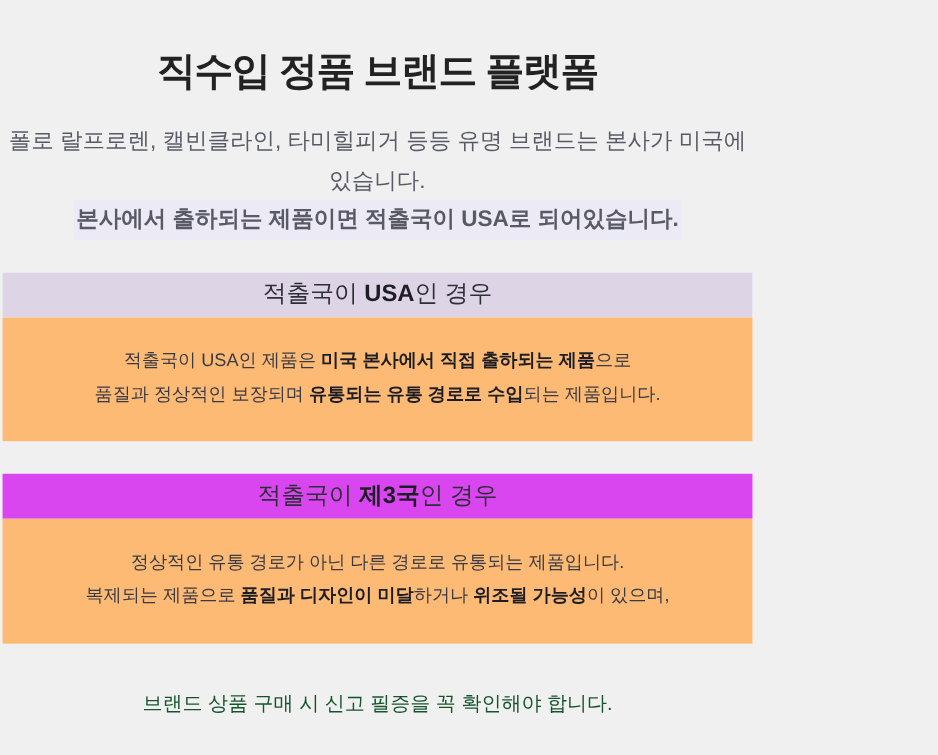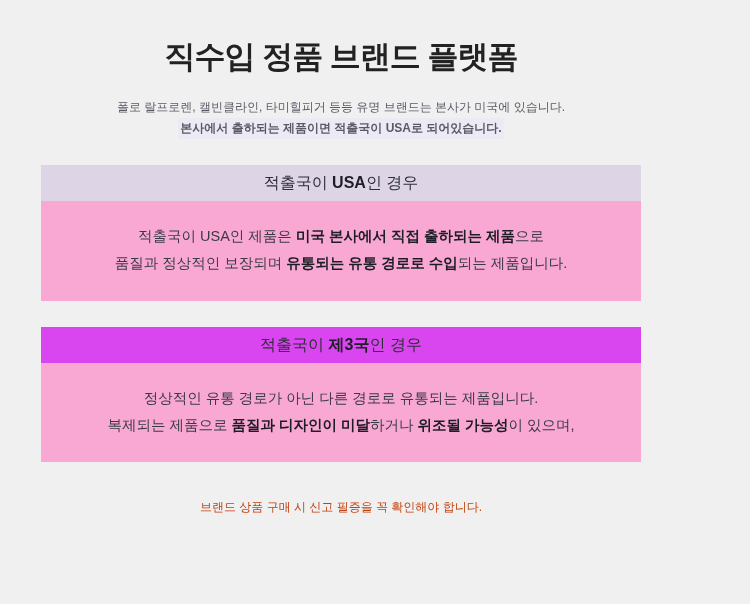--- a/index.html
+++ b/index.html
@@ -16,35 +16,34 @@
   }
   .page {
     position: relative;
     width: 604px;
     height: 604px;
     box-sizing: border-box;
     background: #f0f0f0;
     display: flex;
     flex-direction: column;
     align-items: center;
-    margin-left: 39px;
   }
   .main-title {
     margin-top: 38px;
     font-size: 31px;
     font-weight: bold;
     letter-spacing: -1px;
     color: #222222;
     text-align: center;
     line-height: 1.2;
   }
   .intro {
     margin-top: 22px;
     text-align: center;
-    font-size: 12px;
+    font-size: 18px;
     color: #5a5a66;
     line-height: 1.75;
   }
   .intro .line2 {
     display: inline-block;
     background: #eceaf4;
     padding: 0 2px;
     font-weight: bold;
   }
   .cards {
@@ -54,52 +53,52 @@
   .card {
     width: 600px;
     margin-bottom: 26px;
     background: #ffffff;
     box-sizing: border-box;
   }
   .card-head {
     height: 36px;
     line-height: 36px;
     text-align: center;
-    font-size: 16px;
+    font-size: 19px;
     color: #2e2e38;
     font-weight: normal;
   }
   .card-head .strong {
     font-weight: bold;
     color: #1d1d26;
   }
   .head-usa {
     background: #ddd5e6;
   }
   .head-third {
     background: #d946ef;
   }
   .card-body {
     padding: 22px 20px 24px 20px;
     text-align: center;
     font-size: 14.5px;
     line-height: 1.85;
     color: #3a3a44;
-    background: #f9a8d4;
+    background: #fdba74;
   }
   .card-body .b {
     font-weight: bold;
     color: #1d1d26;
   }
   .footer-note {
     margin-top: 8px;
     text-align: center;
-    font-size: 12px;
+    font-size: 16px;
     line-height: 1.9;
-    color: #c2410c;
+    color: #14532d;
   }
 </style>
 </head>
 <body>
 
 <div class="page">
 
   <div class="main-title">직수입 정품 브랜드 플랫폼</div>
 
   <div class="intro">

